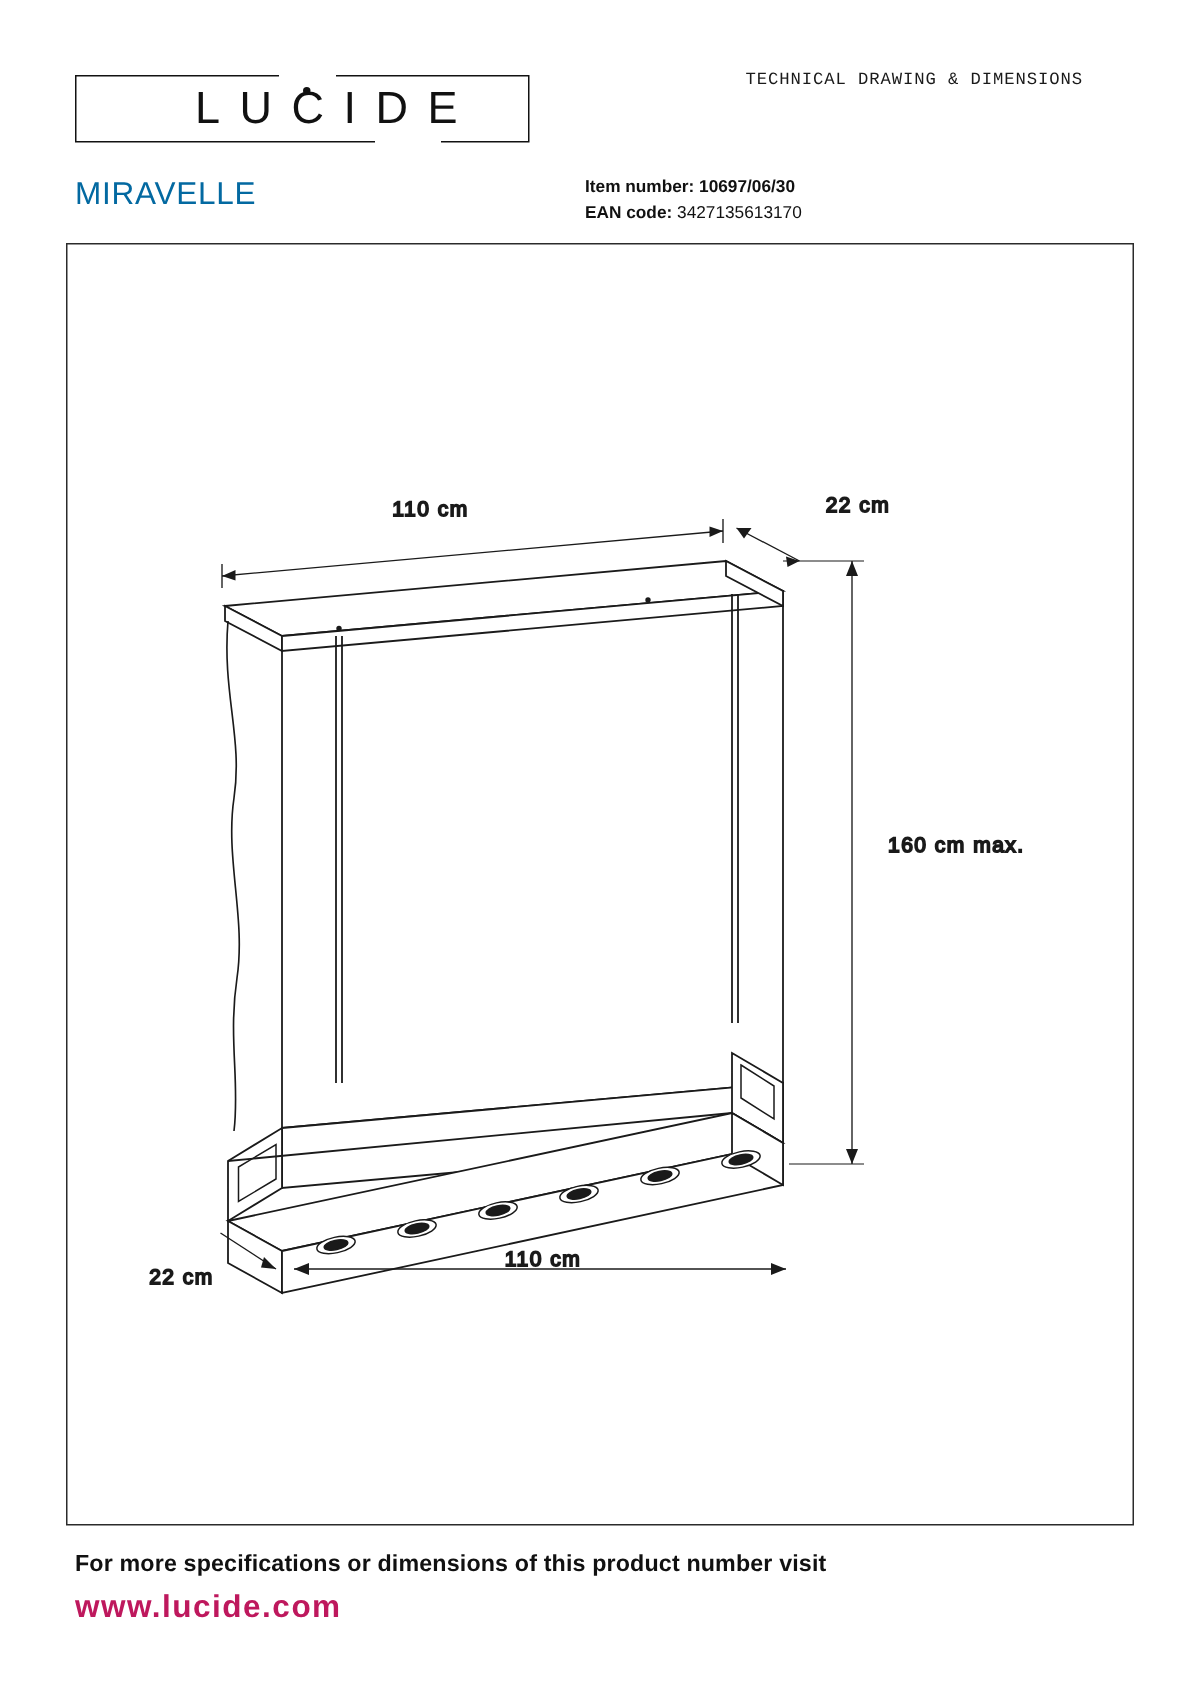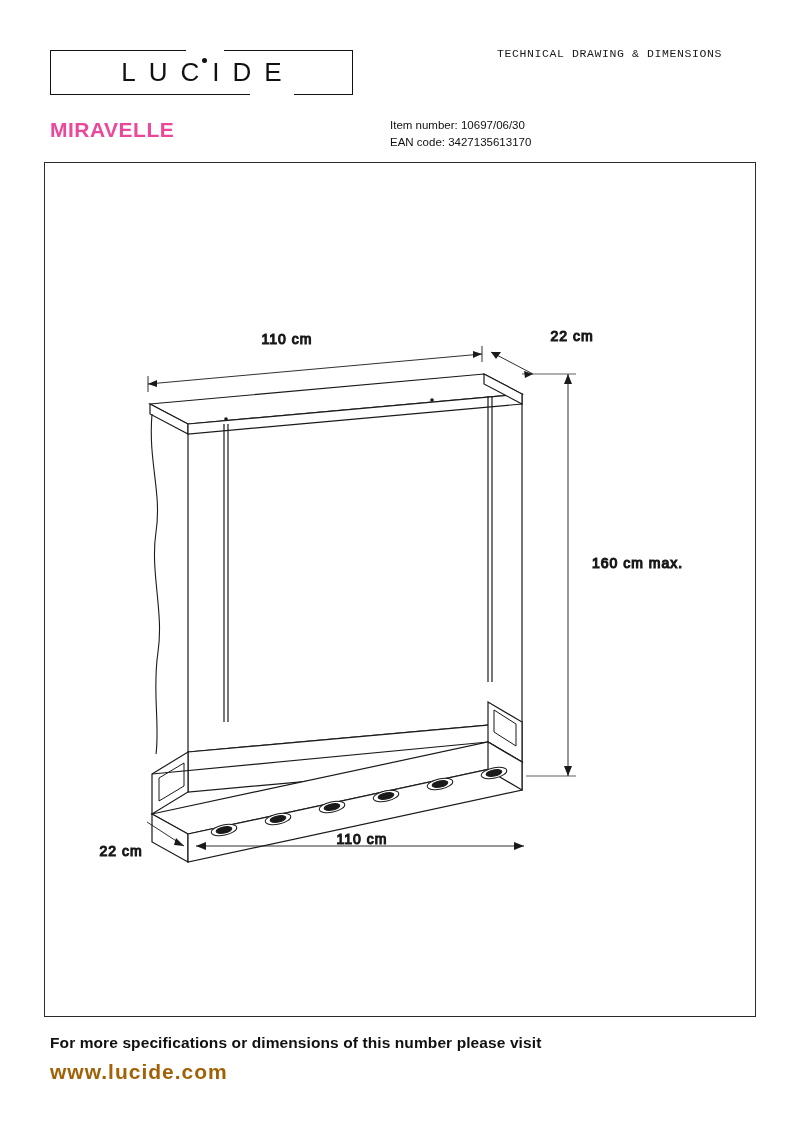--- a/index.html
+++ b/index.html
@@ -29,25 +29,26 @@
   .logo-text {
     position: absolute;
     left: 50px;
     top: 50px;
     width: 303px;
     height: 45px;
     display: flex;
     align-items: center;
     justify-content: center;
     letter-spacing: 13px;
-    font-size: 26px;
+    font-size: 30px;
     font-weight: 400;
     color: #111;
     text-indent: 13px;
     font-family: "Liberation Sans", sans-serif;
+    padding-left: 16px;
   }
   
   .logo-notch {
     position: absolute;
     background: #ffffff;
   }
   .logo-notch.top { left: 186px; top: 46px;  width: 38px; height: 10px; }
   .logo-notch.bot { left: 250px; top: 90px;  width: 44px; height: 10px; }
   .logo-dot {
     position: absolute;
@@ -67,34 +68,34 @@
     letter-spacing: 0.6px;
     color: #1a1a1a;
     font-family: Liberation Mono, monospace;
   }
 
   .product-name {
     position: absolute;
     left: 50px;
     top: 118px;
     font-size: 21px;
-    font-weight: bold;
+    font-weight: normal;
     letter-spacing: 0.5px;
-    color: #ec4899;
+    color: #0369a1;
   }
   .meta {
     position: absolute;
     left: 390px;
     top: 117px;
     font-size: 11.5px;
     line-height: 17px;
     color: #111;
   }
   .meta .row { white-space: nowrap; }
-  .meta b { font-weight: normal; }
+  .meta b { font-weight: bold; }
 
   
   .frame {
     position: absolute;
     left: 44px;
     top: 162px;
     width: 712px;
     height: 855px;
     border: 1px solid #2b2b2b;
     box-sizing: border-box;
@@ -118,21 +119,21 @@
     font-weight: bold;
     color: #111;
     letter-spacing: 0.1px;
   }
   .footer-line2 {
     position: absolute;
     left: 50px;
     top: 1060px;
     font-size: 21px;
     font-weight: bold;
-    color: #a16207;
+    color: #be185d;
     letter-spacing: 1px;
   }
 
   svg { display: block; }
   .dim-text {
     font-family: "Liberation Sans", sans-serif;
     font-size: 14px;
     letter-spacing: 1px;
     fill: #1a1a1a;
   }
@@ -255,14 +256,14 @@
     <g stroke="#1a1a1a" stroke-width="0.9">
       <line x1="103" y1="660" x2="140" y2="684"></line>
       <path d="M140,684 l-10,-1 l2,-7 z" fill="#1a1a1a" stroke="none"></path>
     </g>
     <text class="dim-text" x="77" y="694" text-anchor="middle">22 cm</text>
 
   </g>
 </svg>
 </div>
 
-<div class="footer-line1">For more specifications or dimensions of this number please visit</div>
+<div class="footer-line1">For more specifications or dimensions of this product number visit</div>
 <div class="footer-line2">www.lucide.com</div>
 
 </body></html>

